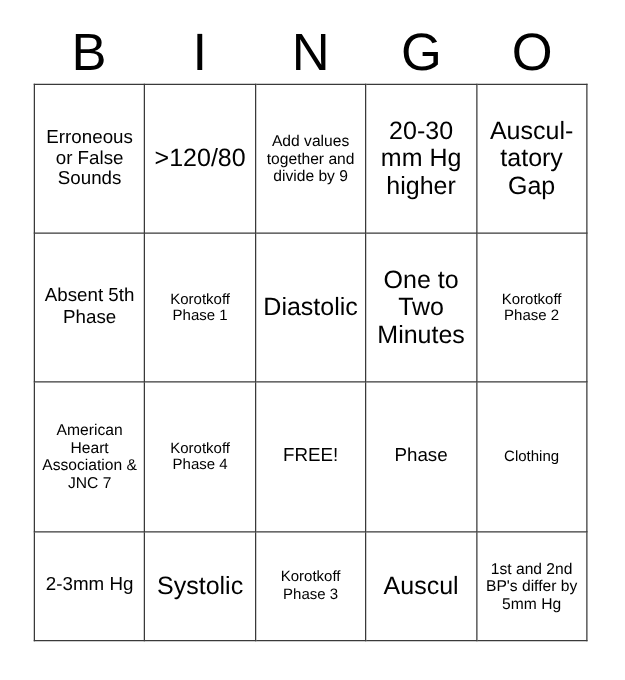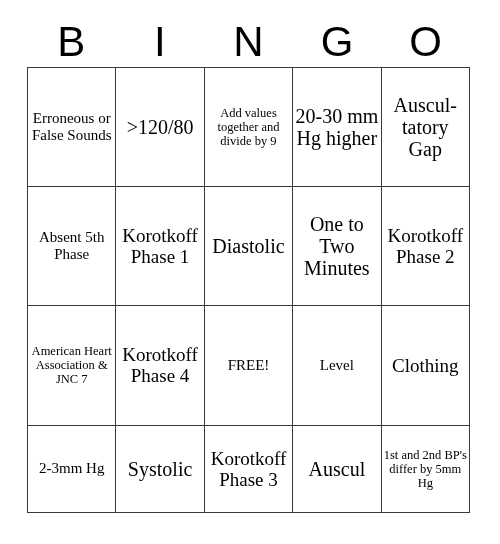--- a/index.html
+++ b/index.html
@@ -46,39 +46,38 @@
   
   .grid {
     position: absolute;
     left: 27px;
     top: 67px;
     width: 443px;
     height: 446px;
     border-collapse: collapse;
     border: 1px solid #3a3a3a;
     table-layout: fixed;
-    font-family: Liberation Serif, serif;
   }
   .grid tr { }
   .grid td {
     border: 1px solid #3a3a3a;
     width: 20%;
     text-align: center;
     vertical-align: middle;
     padding: 1px 2px;
     line-height: 1.12;
     word-wrap: break-word;
     overflow-wrap: break-word;
     background: #ffffff;
   }
 
   
   .sz-xs { font-size: 12.5px; }
   .sz-s  { font-size: 15px; }
-  .sz-m  { font-size: 19px; }
+  .sz-m  { font-size: 12px; }
   .sz-l  { font-size: 20px; }
   .sz-xl { font-size: 15px; }
 
   .r1 { height: 90px; }
   .r2 { height: 90px; }
   .r3 { height: 90px; }
   .r4 { height: 87px; }
   .r5 { height: 66px; }
 </style>
 </head>
@@ -107,21 +106,21 @@
         <td class="sz-xl">Absent 5th Phase</td>
         <td class="sz-m">Korotkoff Phase 1</td>
         <td class="sz-l">Diastolic</td>
         <td class="sz-l">One to Two Minutes</td>
         <td class="sz-m">Korotkoff Phase 2</td>
       </tr>
       <tr class="r3">
         <td class="sz-xs">American Heart Association &amp; JNC 7</td>
         <td class="sz-m">Korotkoff Phase 4</td>
         <td class="sz-xl">FREE!</td>
-        <td class="sz-xl">Level</td>
+        <td class="sz-xl">Phase</td>
         <td class="sz-m">Clothing</td>
       </tr>
       <tr class="r5">
         <td class="sz-xl">2-3mm Hg</td>
         <td class="sz-l">Systolic</td>
         <td class="sz-m">Korotkoff Phase 3</td>
         <td class="sz-l">Auscul</td>
         <td class="sz-xs">1st and 2nd BP's differ by 5mm Hg</td>
       </tr>
     </tbody>

